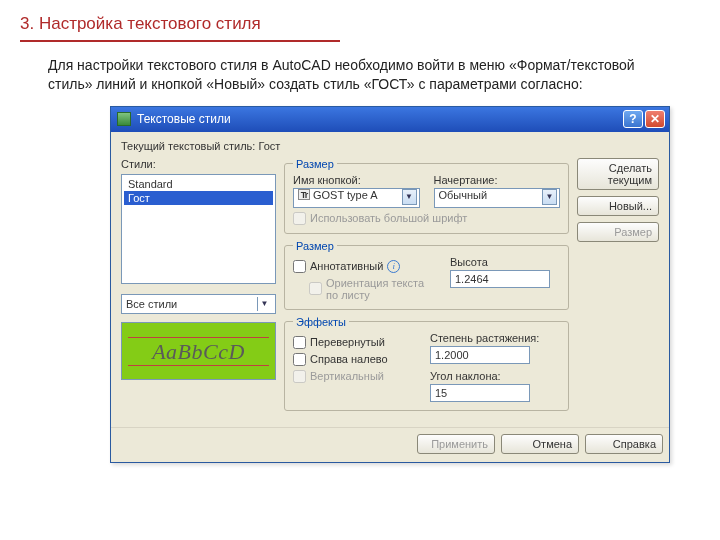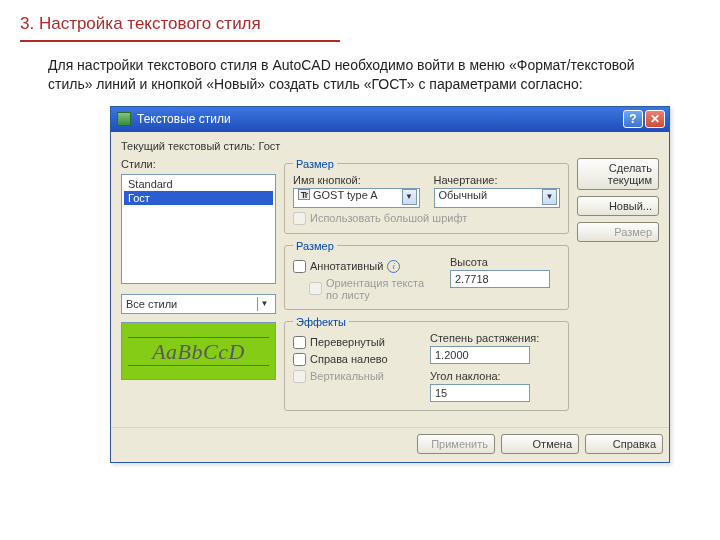--- a/index.html
+++ b/index.html
@@ -263,21 +263,21 @@
                 <span>Аннотативный</span>
                 <span class="info-icon">i</span>
               </label>
               <label class="cbx disabled" style="margin-left:16px">
                 <input type="checkbox" disabled="" style="">
                 <span>Ориентация текста по листу</span>
               </label>
             </div>
             <div style="width:110px">
               <span class="lbl">Высота</span>
-              <div class="txt-input">2.7718</div>
+              <div class="txt-input">1.2464</div>
             </div>
           </div>
         </fieldset>
 
         <fieldset>
           <legend>Эффекты</legend>
           <div class="field-row">
             <div style="flex:1">
               <label class="cbx">
                 <input type="checkbox" style="">

